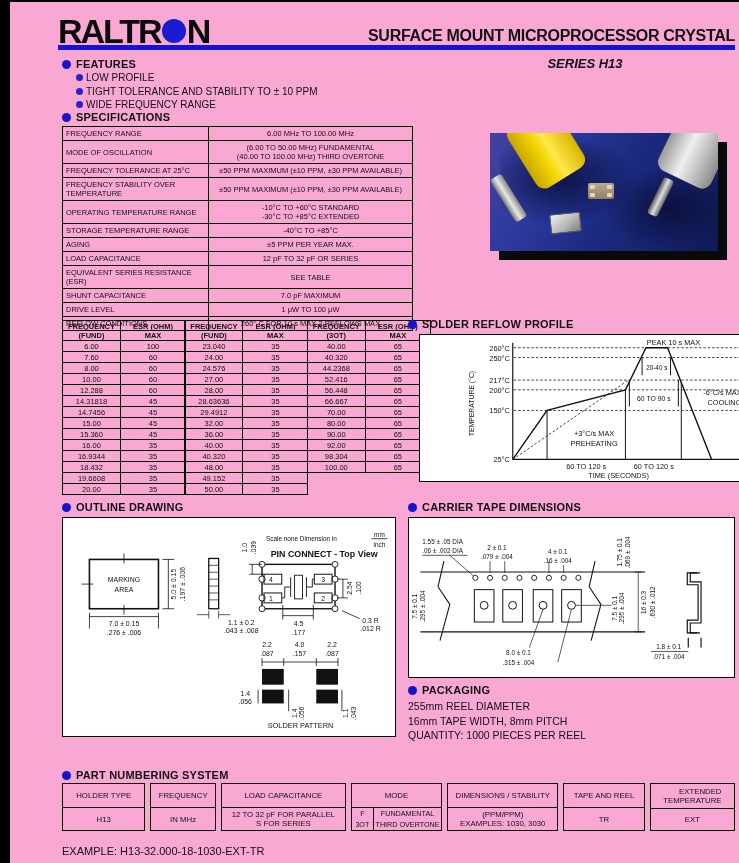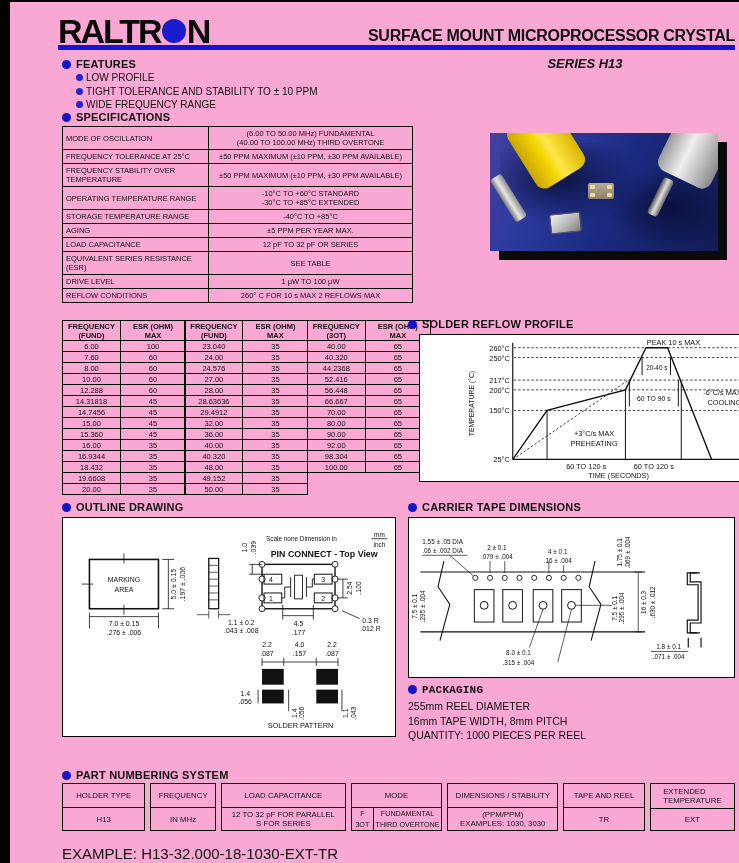--- a/index.html
+++ b/index.html
@@ -63,28 +63,28 @@
   svg { display:block; }
   svg text { font-family:"Liberation Sans", sans-serif; fill:#111; }
   .t7 { font-size:7px; } .t65 { font-size:6.5px; } .t75 { font-size:7.5px; } .t9 { font-size:9px; font-weight:bold; }
 
   
   #packaging-lines { position:absolute; left:408px; top:699px; font-size:10.5px; line-height:14.5px; }
 
   
   #pn-table { position:absolute; left:62px; top:783px; width:673px; display:flex; gap:5px; align-items:stretch; }
   .pn-col { border:1.8px solid #000; display:flex; flex-direction:column; }
-  .pn-head { border-bottom:1.8px solid #000; font-size:7.8px; line-height:9px; text-align:left; padding:3px 1px; white-space:pre-line; display:flex; align-items:center; justify-content:center; flex:0 0 auto; min-height:24px; }
+  .pn-head { border-bottom:1.8px solid #000; font-size:7.8px; line-height:9px; text-align:right; padding:3px 1px; white-space:pre-line; display:flex; align-items:center; justify-content:center; flex:0 0 auto; min-height:24px; }
   .pn-val { font-size:7.8px; line-height:9px; text-align:center; padding:2px 1px; white-space:pre-line; flex:1; display:flex; align-items:center; justify-content:center; }
   .pn-mode { flex:1; display:grid; grid-template-columns:22px 1fr; font-size:7.2px; line-height:9px; align-content:center; }
   .pn-mode span { padding:1px 0; text-align:center; }
   .pn-mode .m-code { border-right:1.2px solid #000; }
   #pn-c1{width:84px} #pn-c2{width:66px} #pn-c3{width:126px} #pn-c4{width:92px} #pn-c5{width:112px} #pn-c6{width:86px} #pn-c7{width:82px}
 
-  #example-line { position:absolute; left:62px; top:845px; font-size:15px; }
+  #example-line { position:absolute; left:62px; top:845px; font-size:11px; }
 </style>
 </head>
 <body>
 
 <div id="page">
   <div id="edge-left"></div>
   <div id="edge-top"></div>
 
   <div id="logo"><span>RALTR</span><span class="o-dot"></span><span>N</span></div>
   <div id="blue-bar"></div>
@@ -95,20 +95,24 @@
   <ul id="features-list">
     <li><span class="dot"></span><span>LOW PROFILE</span></li>
     <li><span class="dot"></span><span>TIGHT TOLERANCE AND STABILITY TO ± 10 PPM</span></li>
     <li><span class="dot"></span><span>WIDE FREQUENCY RANGE</span></li>
   </ul>
 
   <div class="sect-head" style="left:62px; top:111px;"><span class="bullet"></span><span>SPECIFICATIONS</span></div>
   <table id="spec-table">
     <tbody>
         <tr>
+          <td>FREQUENCY RANGE</td>
+          <td>6.00 MHz TO 100.00 MHz</td>
+        </tr>
+        <tr>
           <td>MODE OF OSCILLATION</td>
           <td>(6.00 TO 50.00 MHz) FUNDAMENTAL
 (40.00 TO 100.00 MHz) THIRD OVERTONE</td>
         </tr>
         <tr>
           <td>FREQUENCY TOLERANCE AT 25°C</td>
           <td>±50 PPM MAXIMUM  (±10 PPM,  ±30 PPM AVAILABLE)</td>
         </tr>
         <tr>
           <td>FREQUENCY STABILITY OVER
@@ -128,20 +132,24 @@
           <td>AGING</td>
           <td>±5 PPM PER YEAR MAX.</td>
         </tr>
         <tr>
           <td>LOAD CAPACITANCE</td>
           <td>12 pF TO 32 pF OR SERIES</td>
         </tr>
         <tr>
           <td>EQUIVALENT SERIES RESISTANCE (ESR)</td>
           <td>SEE TABLE</td>
+        </tr>
+        <tr>
+          <td>SHUNT CAPACITANCE</td>
+          <td>7.0 pF  MAXIMUM</td>
         </tr>
         <tr>
           <td>DRIVE LEVEL</td>
           <td>1 μW TO 100 μW</td>
         </tr>
         <tr>
           <td>REFLOW CONDITIONS</td>
           <td>260° C FOR 10 s MAX 2 REFLOWS MAX</td>
         </tr>
       </tbody>
@@ -617,21 +625,21 @@
         <path d="M 295,56 h -10 v 9 h 11 v 42 h -11 v 10 h 10"></path>
         <line x1="283" y1="122" x2="283" y2="132"></line>
           <line x1="296" y1="122" x2="296" y2="132"></line>
       </g>
       <text class="t65" x="263" y="134" text-anchor="middle">1.8 ± 0.1</text>
       <text class="t65" x="263" y="144" text-anchor="middle">.071 ± .004</text>
       <line x1="245" y1="136" x2="283" y2="136" stroke="#111" stroke-width="0.7"></line>
     </svg>
   </div>
 
-  <div class="sect-head" style="left:408px; top:684px;font-family:Liberation Mono, monospace;"><span class="bullet"></span><span>PACKAGING</span></div>
+  <div class="sect-head" style="left:408px; top:684px;"><span class="bullet"></span><span>PACKAGING</span></div>
   <div id="packaging-lines">
     <div>255mm REEL DIAMETER</div>
     <div>16mm TAPE WIDTH, 8mm PITCH</div>
     <div>QUANTITY: 1000 PIECES PER REEL</div>
   </div>
 
   <div class="sect-head" style="left:62px; top:769px;"><span class="bullet"></span><span>PART NUMBERING SYSTEM</span></div>
   <div id="pn-table">
     <div class="pn-col" id="pn-c1">
       <div class="pn-head">HOLDER TYPE</div>

